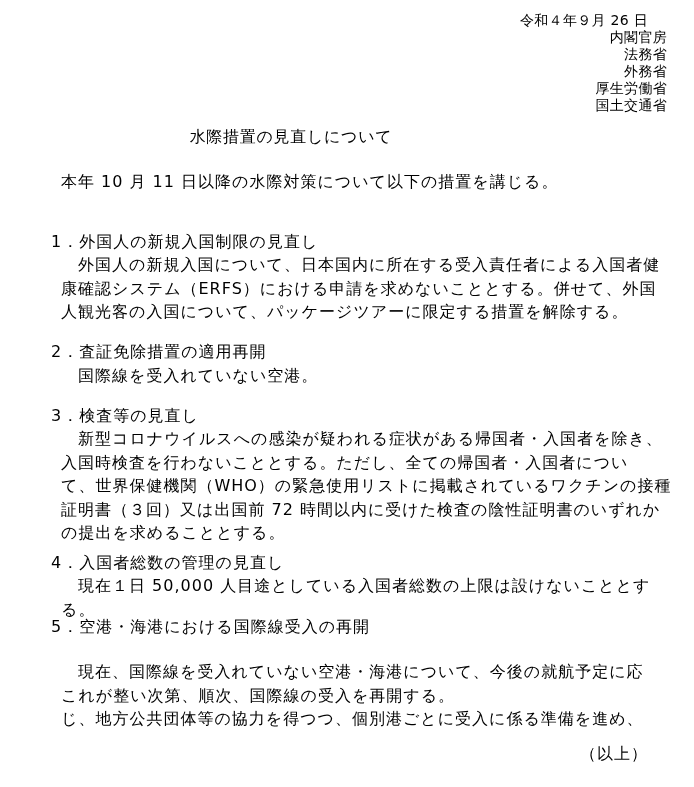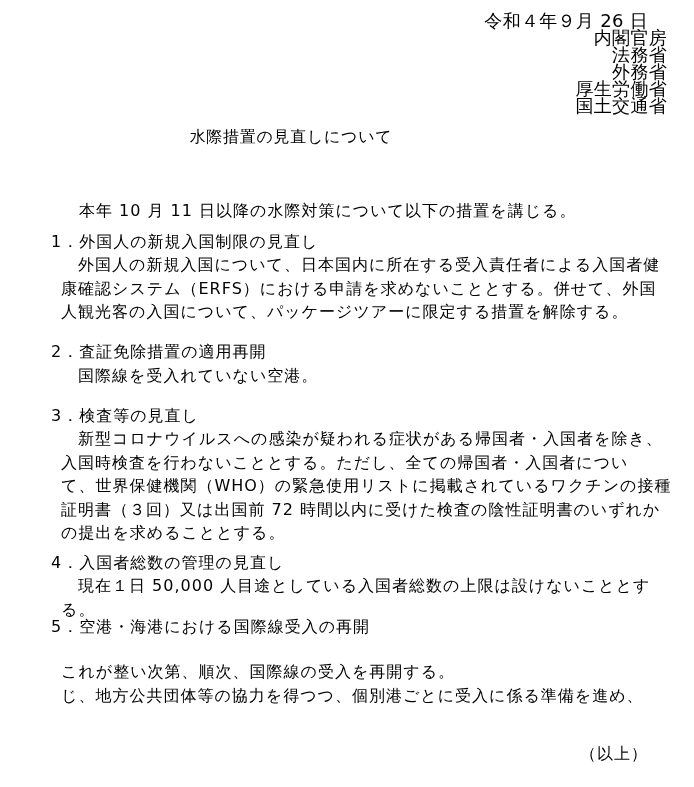--- a/index.html
+++ b/index.html
@@ -15,21 +15,21 @@
     color: #000000;
     font-family: "DejaVu Sans", "Liberation Sans", sans-serif;
     overflow: hidden;
   }
   
   .header {
     position: absolute;
     top: 12px;
     right: 27px;
     text-align: right;
-    font-size: 18px;
+    font-size: 14px;
     line-height: 17px;
     letter-spacing: 0.3px;
     white-space: nowrap;
   }
   .header .date-line { padding-right: 19px; }
   
   .title {
     position: absolute;
     top: 125px;
     left: 0;
@@ -42,23 +42,22 @@
   }
   
   .body-text {
     font-size: 16px;
     letter-spacing: 1px;
     line-height: 23.5px;
   }
   .intro {
     position: absolute;
     left: 61px;
-    top: 199px;
+    top: 170px;
     white-space: nowrap;
-    margin-left: 18px;
   }
   .heading {
     position: absolute;
     left: 51px;
     white-space: nowrap;
   }
   .para {
     position: absolute;
     left: 61px;
   }
@@ -114,19 +113,20 @@
   </div>
 
   <div class="heading body-text" style="top:551px">4．入国者総数の管理の見直し</div>
   <div class="para body-text" style="top:574px">
     <div class="line first">現在１日 50,000 人目途としている入国者総数の上限は設けないこととす</div>
     <div class="line">る。</div>
   </div>
 
   <div class="heading body-text" style="top:615px">5．空港・海港における国際線受入の再開</div>
   <div class="para body-text" style="top:660px">
+    <div class="line first">現在、国際線を受入れていない空港・海港について、今後の就航予定に応</div>
     <div class="line">これが整い次第、順次、国際線の受入を再開する。</div>
     <div class="line">じ、地方公共団体等の協力を得つつ、個別港ごとに受入に係る準備を進め、</div>
   </div>
 
   <div class="closing body-text">（以上）</div>
 
 </div>
 
 </body></html>

